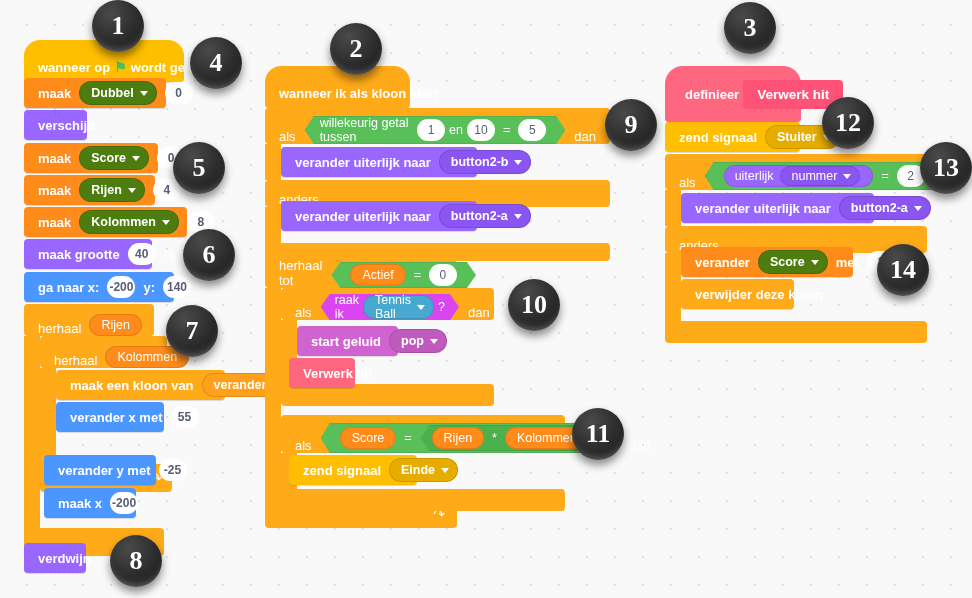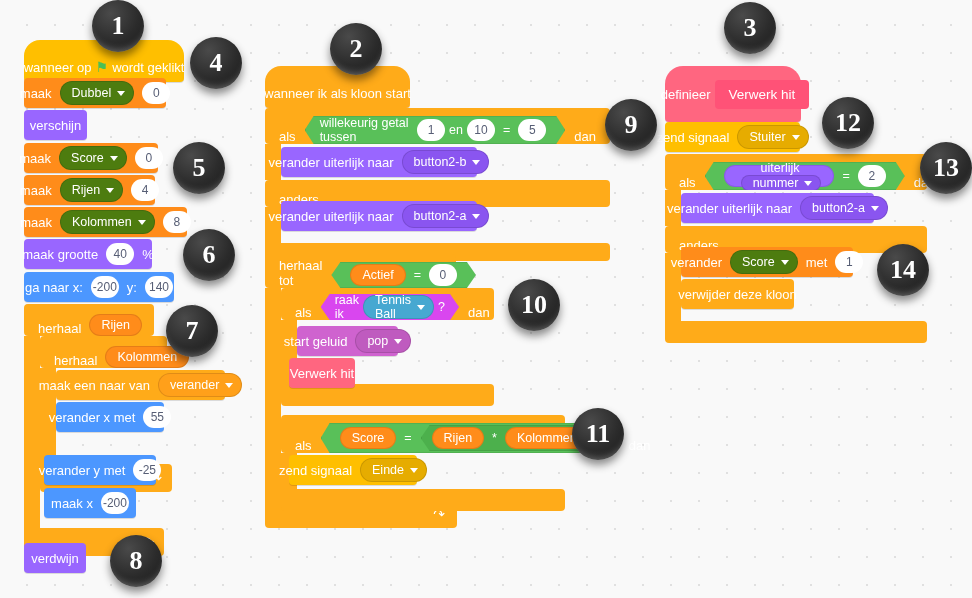--- a/index.html
+++ b/index.html
@@ -14,27 +14,26 @@
     background-color:#f9f9f9;
     background-image: radial-gradient(circle, #e0e0e0 1.1px, transparent 1.2px);
     background-size: 28px 28px;
     background-position: 13px 11px;
     overflow:hidden;
   }
   
   .blk {
     position:absolute;
     display:flex; align-items:center;
-    color:#fff; font-size:13px; font-weight:400;
+    color:#fff; font-size:13px; font-weight:700;
     white-space:nowrap;
     border-radius:4px;
     padding:0 10px;
     height:30px;
     box-shadow:0 1px 0 rgba(0,0,0,.12);
-    justify-content:center;
   }
   .blk > span { display:flex; align-items:center; }
   .lbl { padding:0 4px; }
 
   .c-event    { background:#ffbf00; }
   .c-control  { background:#ffab19; }
   .c-looks    { background:#9966ff; }
   .c-motion   { background:#4c97ff; }
   .c-var      { background:#ff8c1a; }
   .c-sound    { background:#cf63cf; }
@@ -43,21 +42,21 @@
   
   .hat { border-radius:16px 16px 4px 4px; height:42px; align-items:flex-end; padding-bottom:7px; }
 
   
   .rep {
     border-radius:14px; height:22px; padding:0 11px;
     display:inline-flex; align-items:center; justify-content:center;
     font-size:12.5px; color:#fff; margin:0 4px;
   }
   .rep-var { background:#ff8c1a; border:1px solid rgba(0,0,0,.10); }
-  .rep-looks { background:#9966ff; border:1px solid rgba(0,0,0,.10);flex-direction:column; }
+  .rep-looks { background:#9966ff; border:1px solid rgba(0,0,0,.10); }
 
   
   .num {
     background:#fff; color:#575e75; border-radius:12px;
     height:22px; min-width:28px; padding:0 9px; margin:0 4px;
     display:inline-flex; align-items:center; justify-content:center;
     font-size:12px;
   }
   
   .dd {
@@ -195,21 +194,21 @@
         <span class="lbl">herhaal</span>
         <span class="rep rep-var">Kolommen</span>
       </div>
       <div class="cside" style="height:96px;"></div>
       <div class="cbot" style="width:132px; height:28px; display:flex; align-items:center; justify-content:flex-end; padding-right:10px;">
         <span class="loop-arrow">↷</span>
       </div>
     </div>
 
     <div class="blk c-control" style="left:56px; top:370px; width:169px;">
-      <span class="lbl">maak een naar van</span>
+      <span class="lbl">maak een kloon van</span>
       <span class="dd" style="background:#ffa01a;border:1px solid rgba(0,0,0,.12);">
           <span>verander</span>
           <i class="caret"></i>
         </span>
     </div>
 
     <div class="blk c-motion" style="left:56px; top:402px; width:108px;">
       <span class="lbl">verander x met</span>
       <span class="num">55</span>
     </div>

